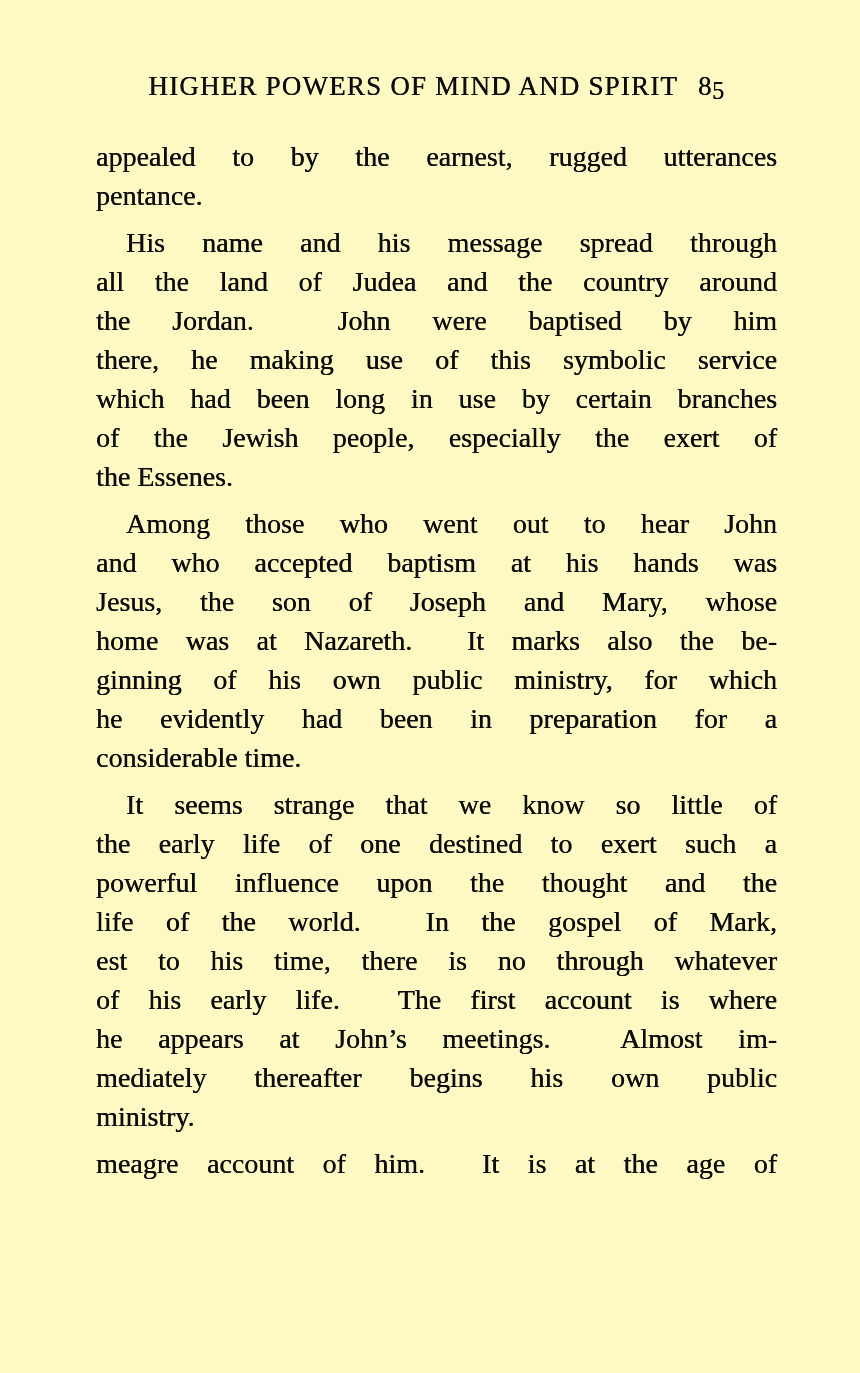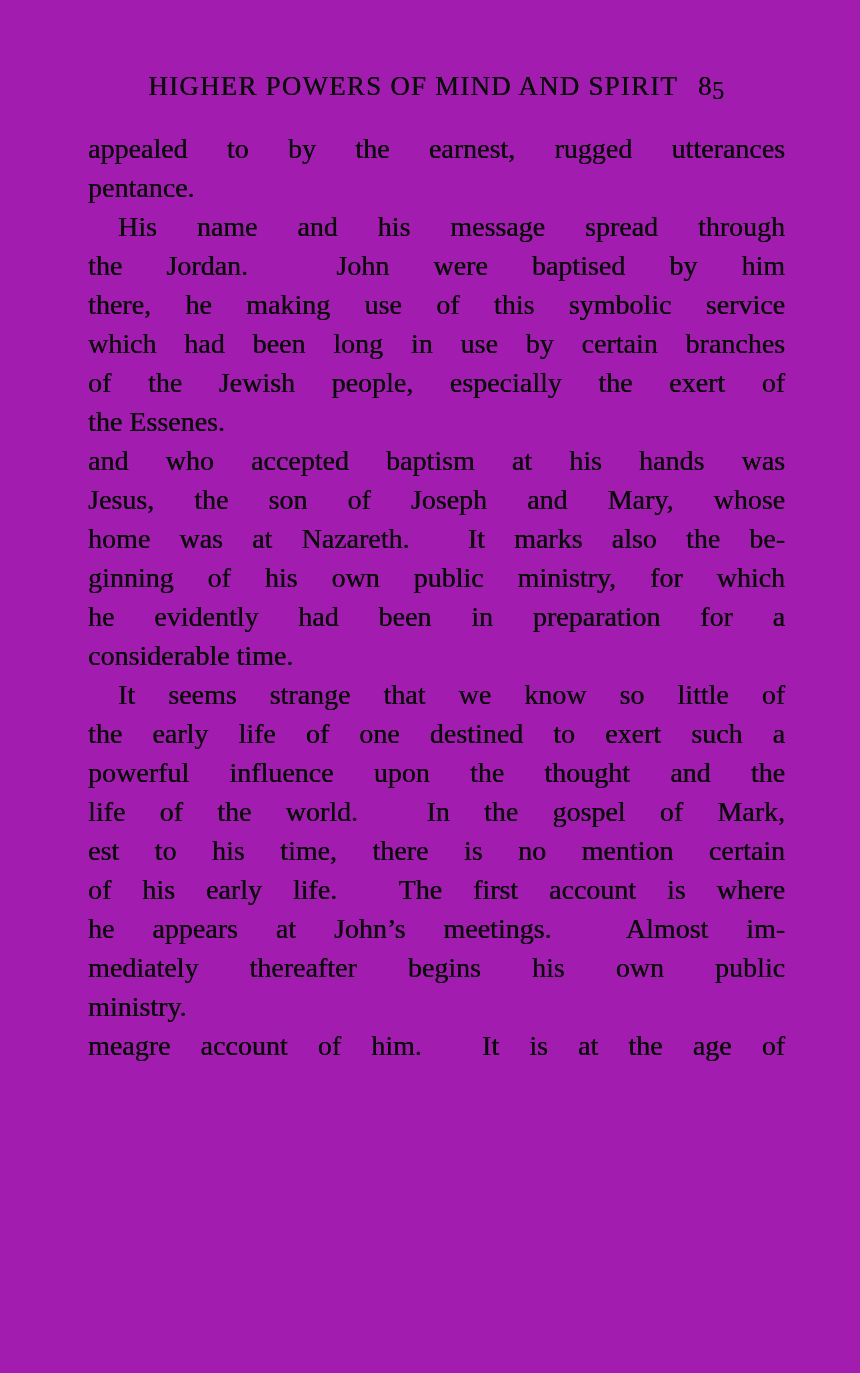--- a/index.html
+++ b/index.html
@@ -9,21 +9,21 @@
   }
   body {
     width: 860px;
     height: 1373px;
     overflow: hidden;
   }
   .page {
     position: relative;
     width: 860px;
     height: 1373px;
-    background: #a21caf;
+    background: #fef9c3;
     font-family: "Liberation Serif", "DejaVu Serif", serif;
     color: #0c0c0c;
   }
   .running-header {
     position: absolute;
     top: 71px;
     left: 88px;
     width: 697px;
     text-align: center;
     font-size: 27px;
@@ -48,21 +48,21 @@
   .text-block {
     position: absolute;
     top: 129px;
     left: 88px;
     width: 697px;
     font-size: 28px;
     line-height: 39px;
     text-shadow: 0.35px 0 0 currentColor;
   }
   .paragraph {
-    margin: 0;
+    margin: 8px;
   }
   .line {
     text-align: justify;
     text-align-last: justify;
     -moz-text-align-last: justify;
     white-space: pre-wrap;
   }
   .line.last {
     text-align-last: left;
     -moz-text-align-last: left;
@@ -80,40 +80,42 @@
     <span class="header-title">HIGHER POWERS OF MIND AND SPIRIT</span><span class="folio"><span>8</span><span class="os-desc">5</span></span>
   </div>
 
   <div class="text-block">
       <div class="paragraph">
         <div class="line">appealed to by the earnest, rugged utterances</div>
         <div class="line last">pentance.</div>
       </div>
       <div class="paragraph">
         <div class="line indent">His name and his message spread through</div>
+        <div class="line">all the land of Judea and the country around</div>
         <div class="line">the Jordan.  John were baptised by him</div>
         <div class="line">there, he making use of this symbolic service</div>
         <div class="line">which had been long in use by certain branches</div>
         <div class="line">of the Jewish people, especially the exert of</div>
         <div class="line last">the Essenes.</div>
       </div>
       <div class="paragraph">
+        <div class="line indent">Among those who went out to hear John</div>
         <div class="line">and who accepted baptism at his hands was</div>
         <div class="line">Jesus, the son of Joseph and Mary, whose</div>
         <div class="line">home was at Nazareth.  It marks also the be-</div>
         <div class="line">ginning of his own public ministry, for which</div>
         <div class="line">he evidently had been in preparation for a</div>
         <div class="line last">considerable time.</div>
       </div>
       <div class="paragraph">
         <div class="line indent">It seems strange that we know so little of</div>
         <div class="line">the early life of one destined to exert such a</div>
         <div class="line">powerful influence upon the thought and the</div>
         <div class="line">life of the world.  In the gospel of Mark,</div>
-        <div class="line">est to his time, there is no mention certain</div>
+        <div class="line">est to his time, there is no through whatever</div>
         <div class="line">of his early life.  The first account is where</div>
         <div class="line">he appears at John’s meetings.  Almost im-</div>
         <div class="line">mediately thereafter begins his own public</div>
         <div class="line last">ministry.</div>
       </div>
       <div class="paragraph">
         <div class="line">meagre account of him.  It is at the age of</div>
       </div>
     </div>
 

